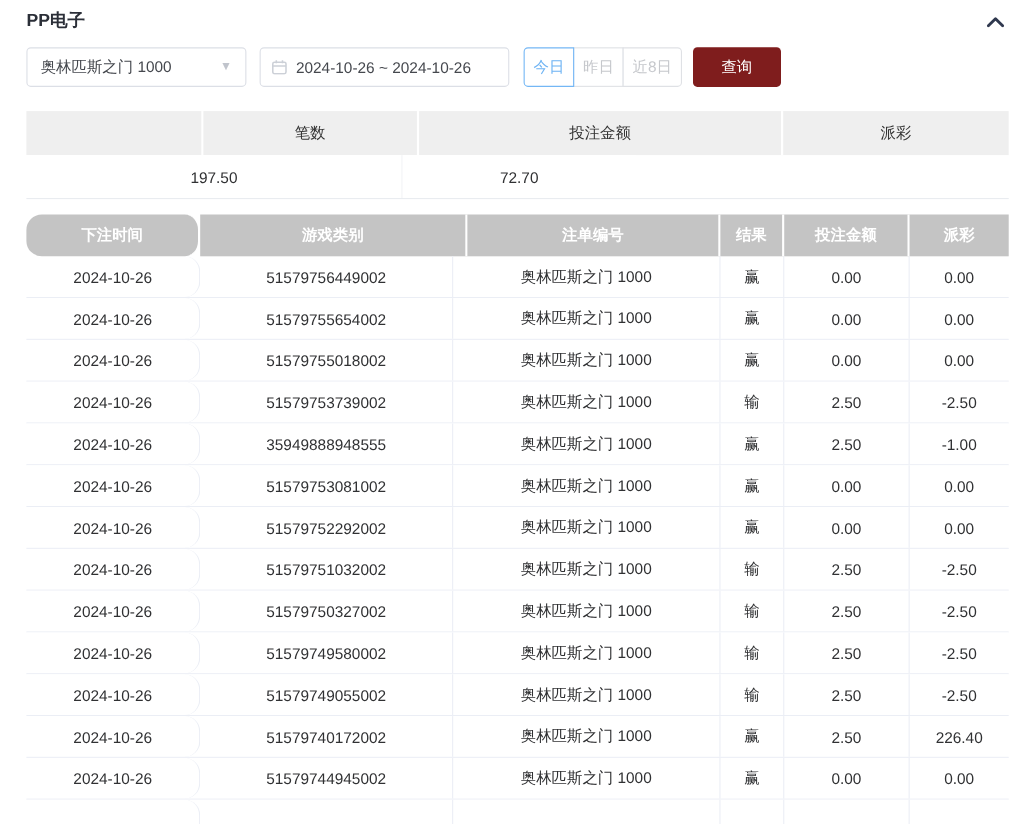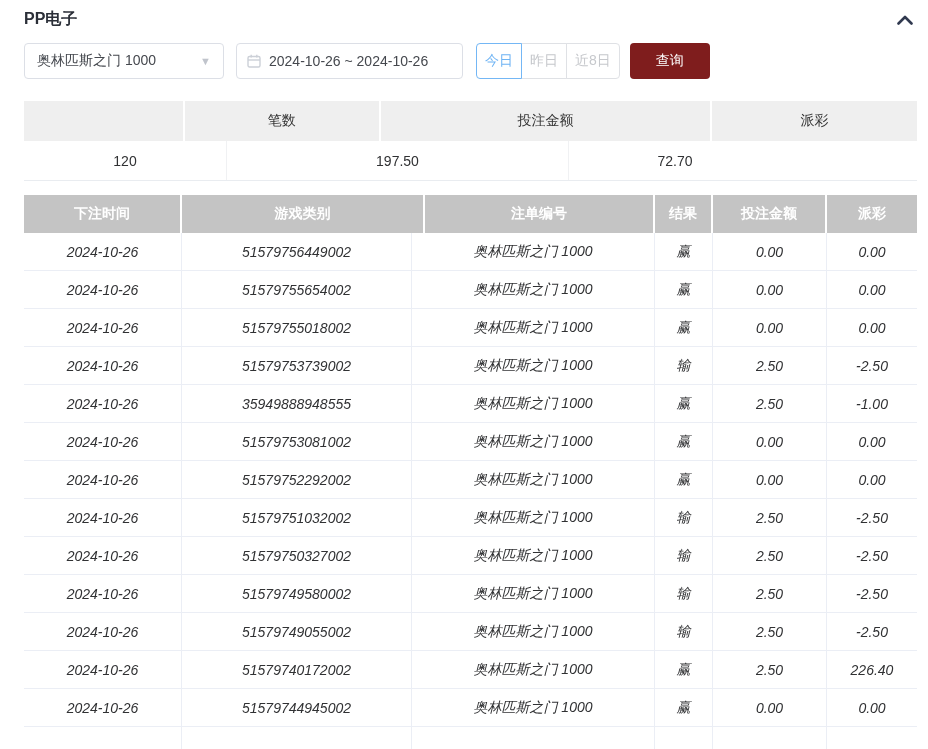--- a/index.html
+++ b/index.html
@@ -55,24 +55,24 @@
   .sum-header .cell:last-child { border-right: none; }
   .s0 { width: 166px; } .s1 { width: 203px; } .s2 { width: 342px; } .s3 { width: 212px; }
 
   .cell { display: flex; align-items: center; justify-content: center; }
 
   
   .table { margin-top: 14px; }
   .thead { display: flex; height: 38px; }
   .thead .cell { background: #c4c4c4; color: #ffffff; font-weight: bold; border-right: 2px solid #ffffff; }
   .thead .cell:last-child { border-right: none; }
-  .trow { display: flex; height: 38px; border-bottom: 1px solid #ebeef5; background: #fff; font-style: italic; }
+  .trow { display: flex; height: 38px; border-bottom: 1px solid #ebeef5; background: #fff; }
   .trow .cell { border-right: 1px solid #ebeef5; color: #303133; }
   .trow .cell:last-child { border-right: none; }
-  .c0 { width: 158px; } .c1 { width: 230px; } .c2 { width: 243px; }
+  .c0 { width: 158px; border-radius: 14px; } .c1 { width: 230px; } .c2 { width: 243px; }
   .c3 { width: 58px; }  .c4 { width: 114px; } .c5 { width: 90px; }
   .neg { color: #f56c6c; }
 </style>
 </head>
 <body>
 
 <div class="wrap">
 
   <div class="title-row">
     <span class="page-title">PP电子</span>
@@ -110,21 +110,20 @@
   </div>
 
   <div class="summary">
     <div class="sum-header">
       <div class="cell s0"></div>
       <div class="cell s1">笔数</div>
       <div class="cell s2">投注金额</div>
       <div class="cell s3">派彩</div>
     </div>
     <div class="sum-body">
-      <div class="cell s1">120</div>
       <div class="cell s2">197.50</div>
       <div class="cell s3">72.70</div>
     </div>
   </div>
 
   <div class="table">
     <div class="thead">
       <div class="cell c0">下注时间</div>
       <div class="cell c2">游戏类别</div>
       <div class="cell c1">注单编号</div>

